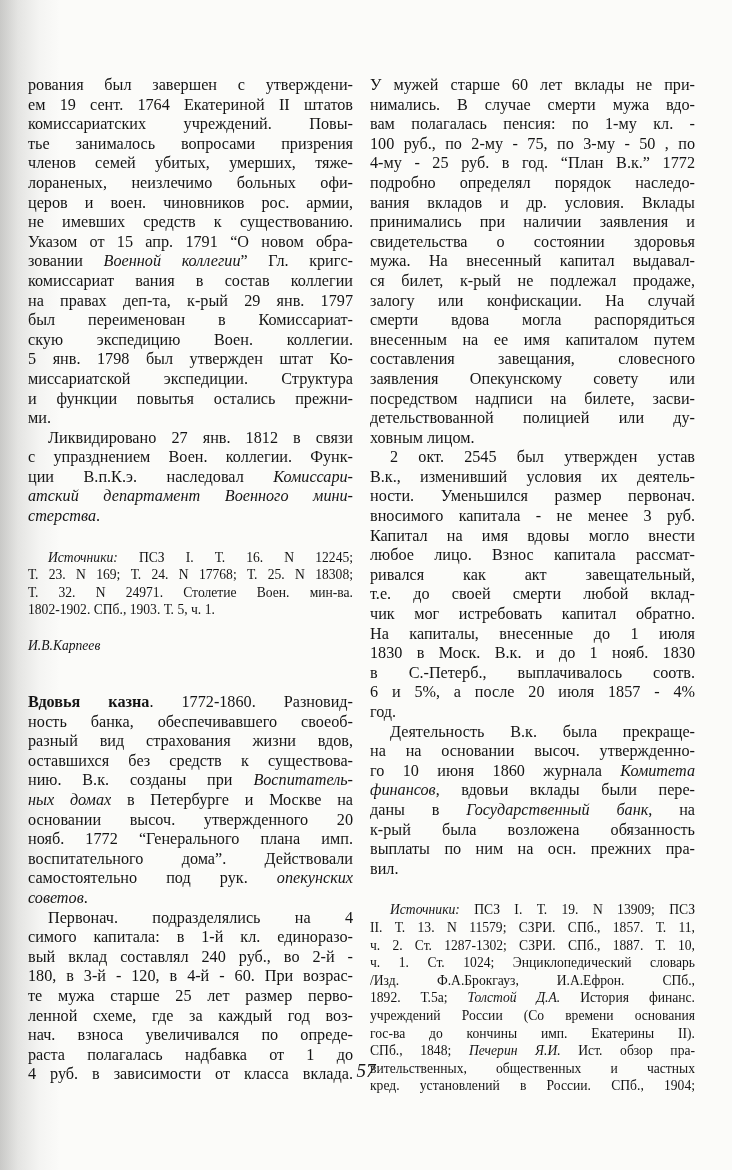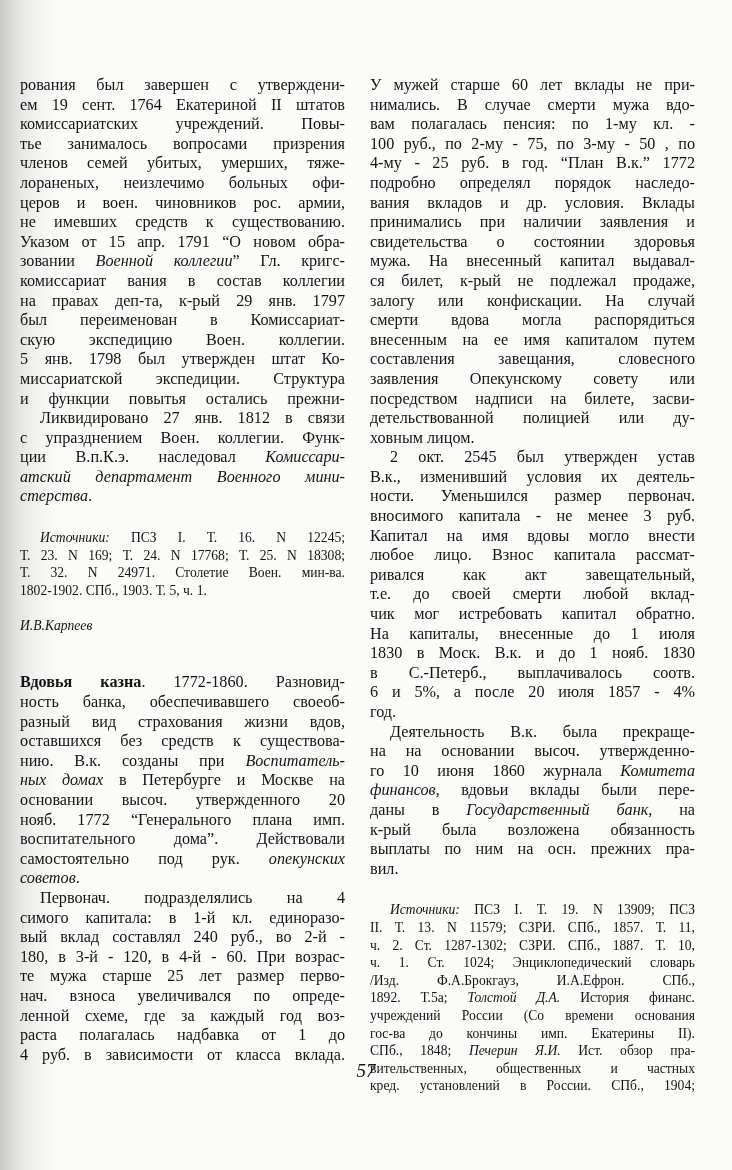--- a/index.html
+++ b/index.html
@@ -7,21 +7,21 @@
     width: 732px; height: 1170px; position: relative; overflow: hidden;
     background: #fbfbf9;
     font-family: "Liberation Serif", "DejaVu Serif", serif;
     color: #141414;
   }
   .binding-shadow {
     position: absolute; left: 0; top: 0; width: 60px; height: 1170px;
     background: linear-gradient(to right, #c9c9c7 0%, #e4e4e2 30%, #f4f4f2 65%, rgba(251,251,249,0) 100%);
   }
   .col { position: absolute; top: 76px; }
-  .col-left { left: 20px; width: 325px; }
+  .col-left { left: 28px; width: 325px; }
   .col-right { left: 370px; width: 325px; }
   .line {
     display: block; height: 19.6px; line-height: 19.6px; font-size: 16.2px;
     white-space: nowrap; text-align: justify; text-align-last: justify;
   }
   .line.last { text-align-last: left; }
   .line.indent { text-indent: 20px; }
   .src .line { font-size: 13.6px; height: 17.6px; line-height: 17.6px; }
   .src .line.indent { text-indent: 20px; }
   .gap-s { height: 18px; }
@@ -52,20 +52,21 @@
     <span class="line">не имевших средств к существованию.</span>
     <span class="line">Указом от 15 апр. 1791 “О новом обра-</span>
     <span class="line"><span>зовании </span><i>Военной коллегии</i><span>” Гл. кригс-</span></span>
     <span class="line">комиссариат вания в состав коллегии</span>
     <span class="line">на правах деп-та, к-рый 29 янв. 1797</span>
     <span class="line">был переименован в Комиссариат-</span>
     <span class="line">скую экспедицию Воен. коллегии.</span>
     <span class="line">5 янв. 1798 был утвержден штат Ко-</span>
     <span class="line">миссариатской экспедиции. Структура</span>
     <span class="line">и функции повытья остались прежни-</span>
+    <span class="line last">ми.</span>
 
     <span class="line indent">Ликвидировано 27 янв. 1812 в связи</span>
     <span class="line">с упразднением Воен. коллегии. Функ-</span>
     <span class="line"><span>ции В.п.К.э. наследовал </span><i>Комиссари-</i></span>
     <span class="line"><i>атский департамент Военного мини-</i></span>
     <span class="line last"><i>стерства</i><span>.</span></span>
   </div>
 
   <div class="gap-m"></div>
 
@@ -92,22 +93,22 @@
     <span class="line">нояб. 1772 “Генерального плана имп.</span>
     <span class="line">воспитательного дома”. Действовали</span>
     <span class="line"><span>самостоятельно под рук. </span><i>опекунских</i></span>
     <span class="line last"><i>советов</i><span>.</span></span>
 
     <span class="line indent">Первонач. подразделялись на 4</span>
     <span class="line">симого капитала: в 1-й кл. единоразо-</span>
     <span class="line">вый вклад составлял 240 руб., во 2-й -</span>
     <span class="line">180, в 3-й - 120, в 4-й - 60. При возрас-</span>
     <span class="line">те мужа старше 25 лет размер перво-</span>
+    <span class="line">ленной схеме, где за каждый год воз-</span>
     <span class="line">нач. взноса увеличивался по опреде-</span>
-    <span class="line">ленной схеме, где за каждый год воз-</span>
     <span class="line">раста полагалась надбавка от 1 до</span>
     <span class="line">4 руб. в зависимости от класса вклада.</span>
   </div>
 </div>
 
 <div class="col col-right">
   <div>
     <span class="line">У мужей старше 60 лет вклады не при-</span>
     <span class="line">нимались. В случае смерти мужа вдо-</span>
     <span class="line">вам полагалась пенсия: по 1-му кл. -</span>

